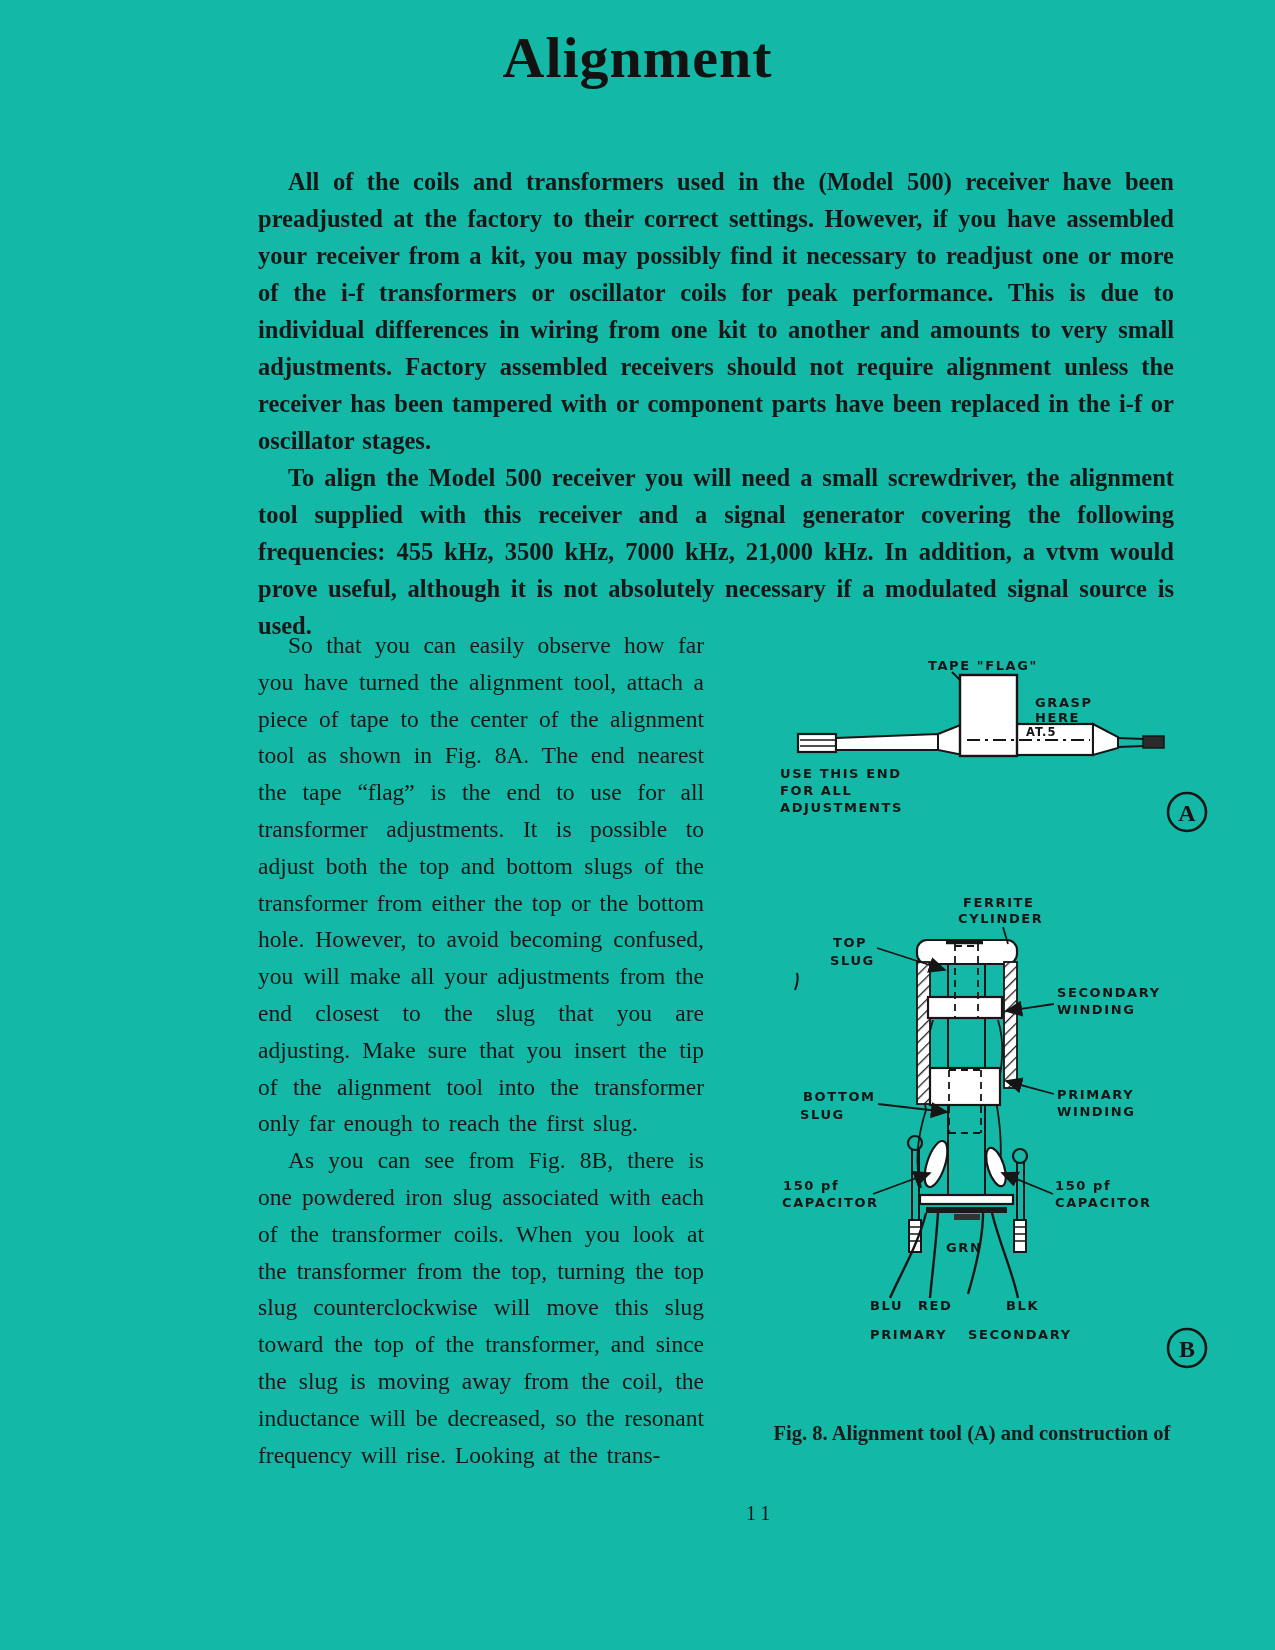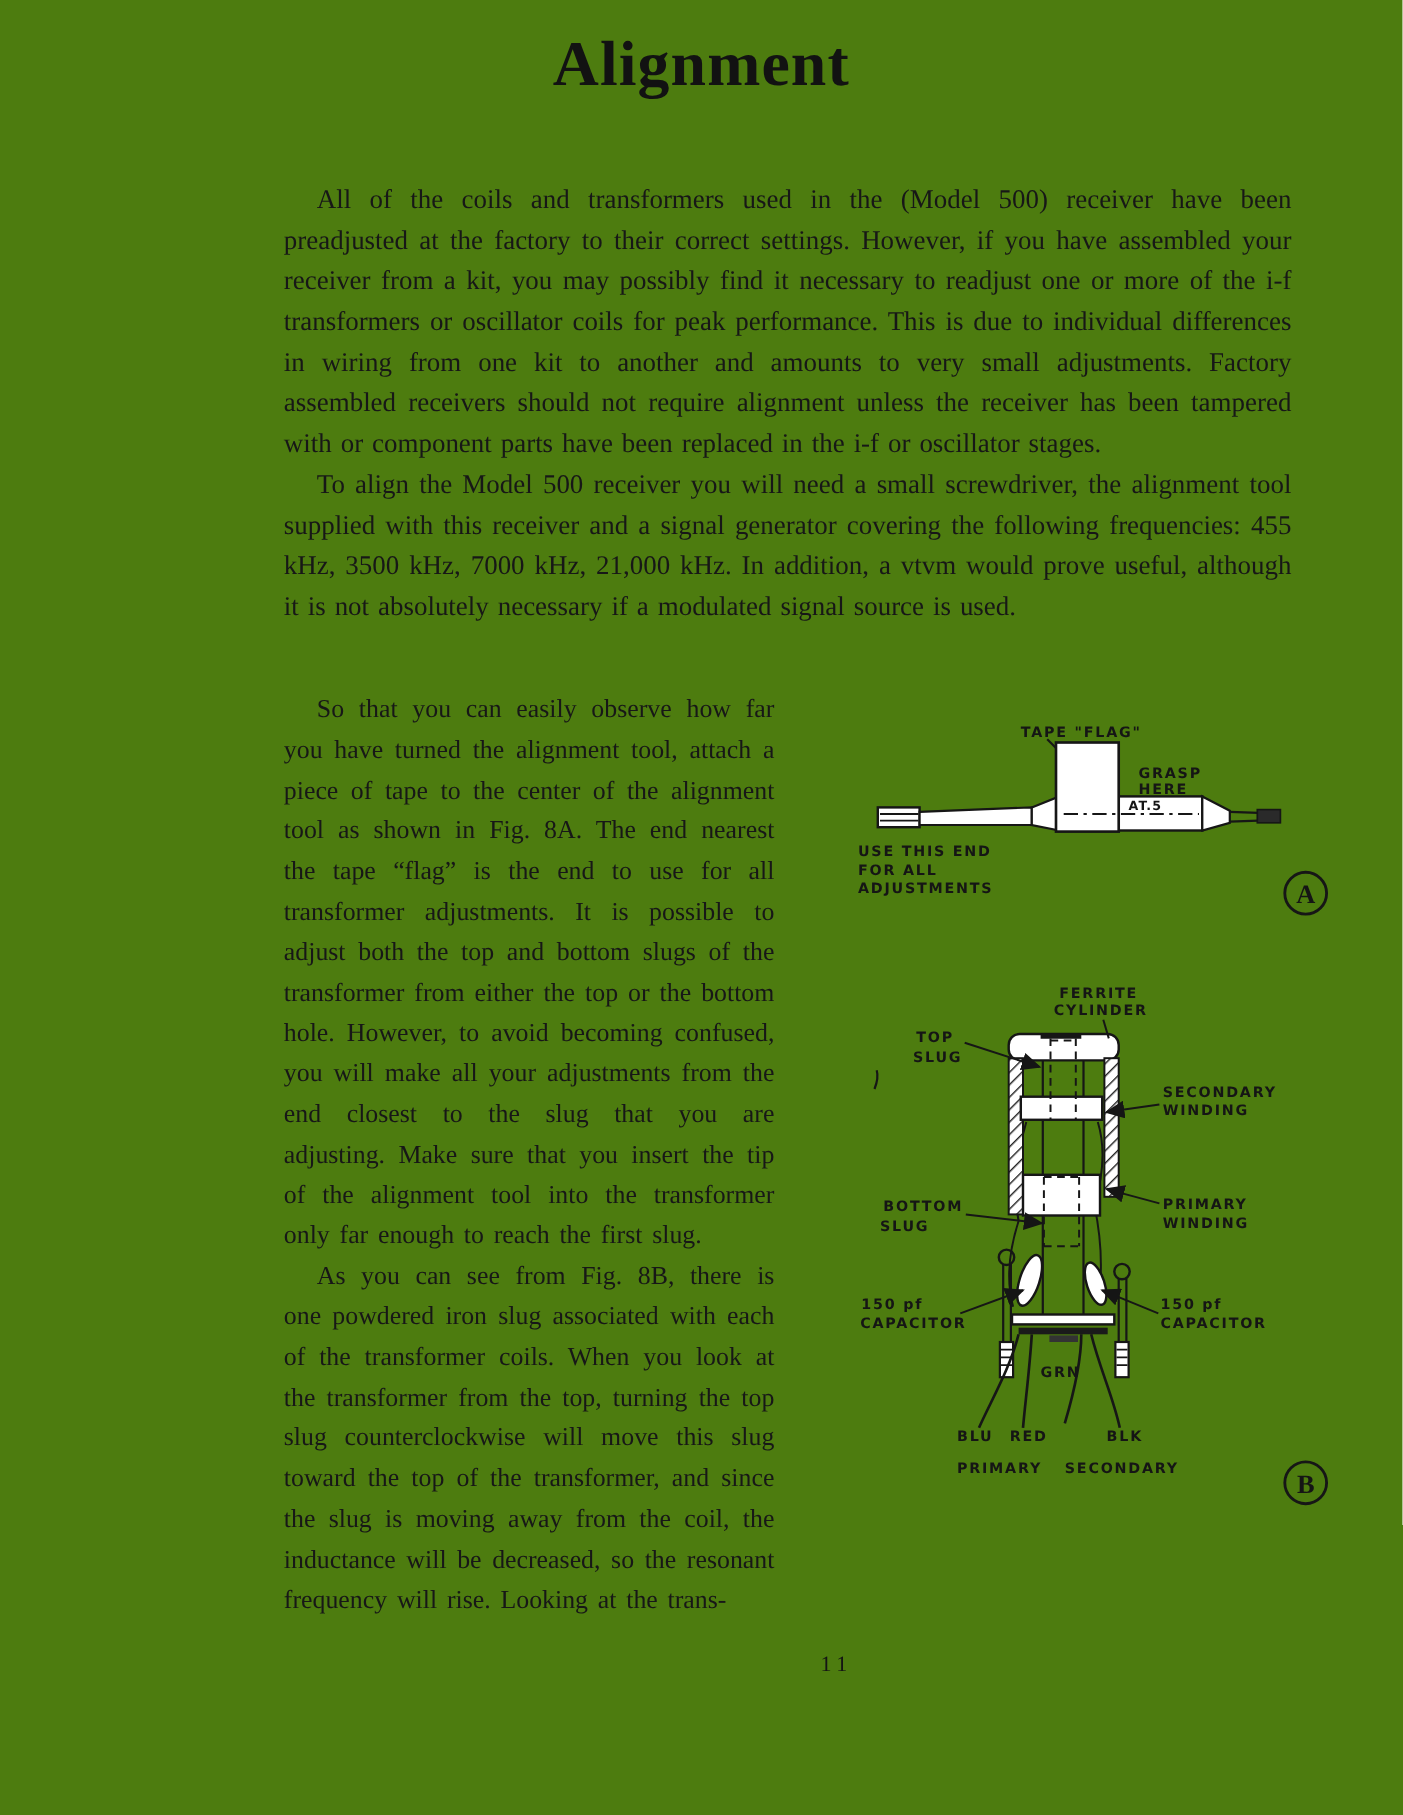--- a/index.html
+++ b/index.html
@@ -1,30 +1,31 @@
 <!DOCTYPE html>
 <html><head>
 <meta charset="utf-8">
 <style>
   html,body { margin:0; padding:0; background:#ffffff; }
   .page {
     position:relative; width:1275px; height:1650px;
-    background:#4d7c0f; color:#171717;
+    background:#14b8a6; color:#171717;
     font-family:"Liberation Serif", serif;
     overflow:hidden;
   }
   .title {
     position:absolute; top:24px; left:0; width:100%;
     text-align:center; font-size:58px; font-weight:bold;
     letter-spacing:1px; color:#121212;
   }
   .intro {
     position:absolute; left:258px; top:163px; width:916px;
     font-size:24.5px; line-height:37px; text-align:justify;
     word-spacing:2px;
+    font-weight:bold;
   }
   .intro p { margin:0; text-indent:30px; }
   .leftcol {
     position:absolute; left:258px; top:627px; width:446px;
     font-size:23.5px; line-height:36.8px; text-align:justify;
     word-spacing:3px;
     font-family:Liberation Serif, serif;
   }
   .leftcol p { margin:0; text-indent:30px; }
   .caption {
@@ -185,17 +186,18 @@
     <text class="figlabel" x="178" y="430">RED</text>
     <text class="figlabel" x="266" y="430">BLK</text>
     <text class="figlabel" x="130" y="459">PRIMARY</text>
     <text class="figlabel" x="228" y="459">SECONDARY</text>
 
     <circle cx="447" cy="468" r="19" fill="none" stroke="#161616" stroke-width="2.6"></circle>
     <text class="badge-text" x="447" y="477" text-anchor="middle">B</text>
   </svg>
 
   <div class="caption">
+    <div>Fig. 8. Alignment tool (A) and construction of</div>
   </div>
 
   <div class="pagenum">11</div>
 
 </div>
 
 </body></html>

